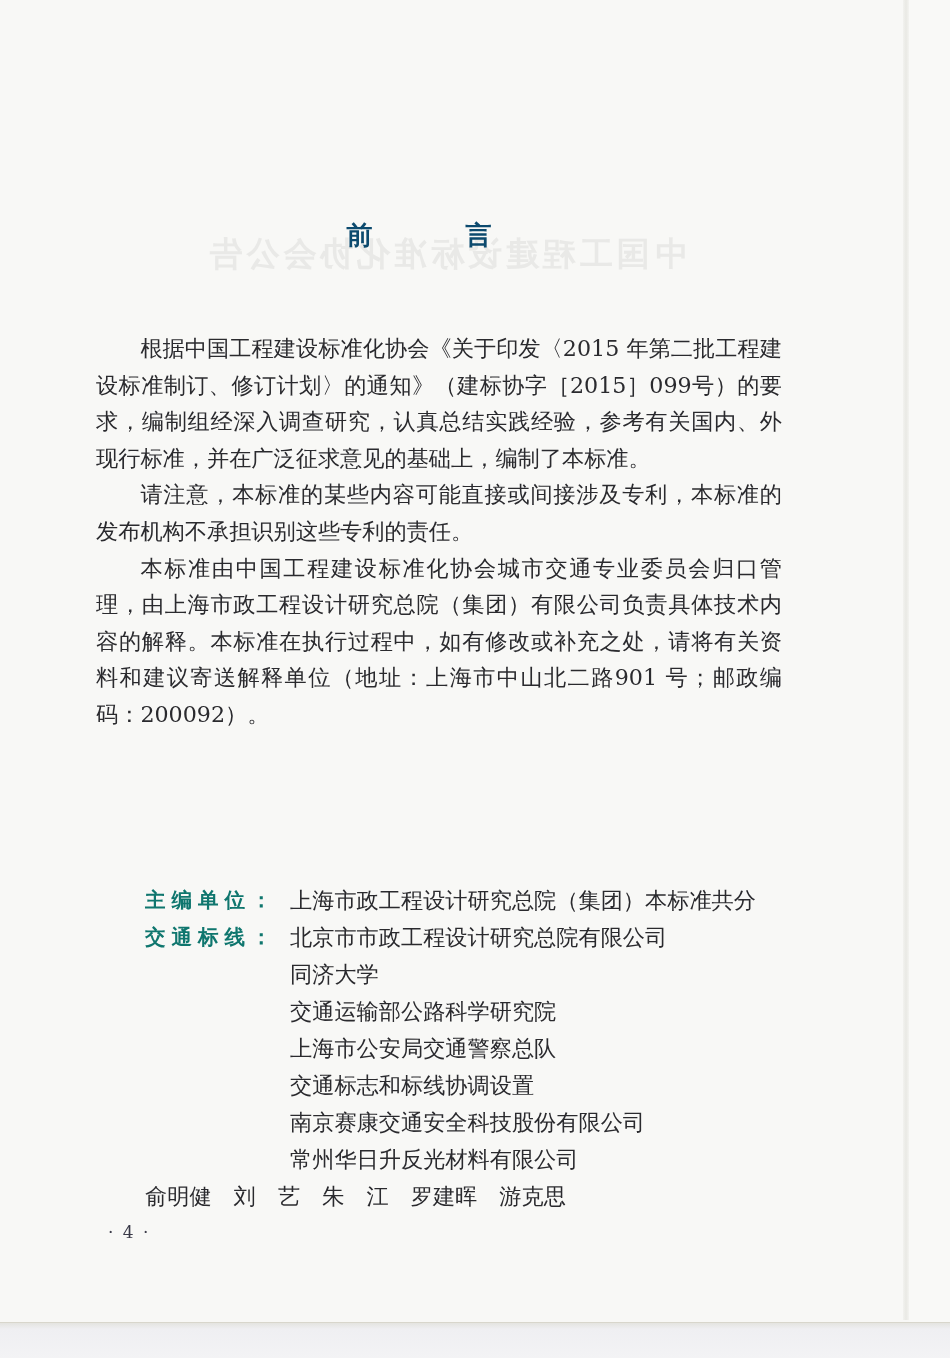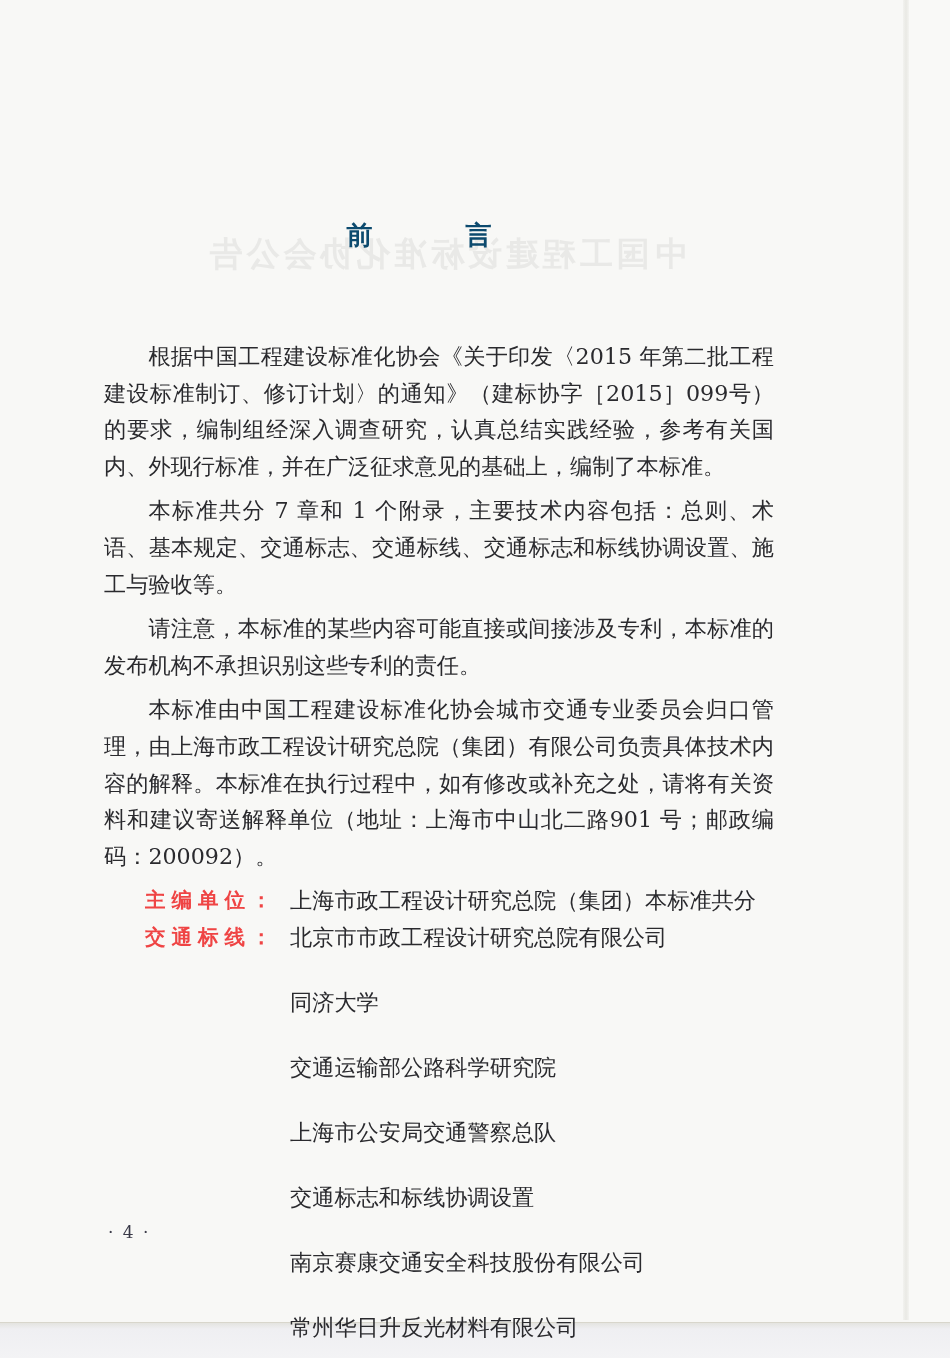--- a/index.html
+++ b/index.html
@@ -71,45 +71,45 @@
       position: absolute;
       left: 96px;
       top: 330px;
       width: 686px;
       font-size: 22.2px;
       line-height: 36.6px;
       text-align: justify;
       text-align-last: auto;
     }
     .para {
-      margin: 8px;
+      margin: 0;
       text-indent: 2em;
     }
     .credits {
       position: absolute;
       left: 145px;
       top: 882px;
       width: 650px;
       font-size: 22.2px;
       line-height: 37px;
     }
     .credit-row {
       display: flex;
       white-space: nowrap;
     }
     .credit-label {
       width: 145px;
       flex: 0 0 145px;
       font-family: "DejaVu Sans", sans-serif;
       font-weight: bold;
       font-size: 20.5px;
-      color: #ef4444;
+      color: #0f766e;
     }
     .credit-label.spaced { letter-spacing: 6px; }
-    .credit-values { display: flex; flex-direction: column; gap: 28px; }
+    .credit-values { display: flex; flex-direction: column; }
     .drafters { display: flex; gap: 22px; }
     .page-number {
       position: absolute;
       left: 108px;
       top: 1222px;
       font-size: 17px;
       color: #3a3a48;
       letter-spacing: 2px;
     }
   </style>
@@ -120,21 +120,20 @@
   <div class="page-fold"></div>
   <div class="page-right-strip"></div>
   <div class="page-bottom"></div>
 
   <div class="ghost">中国工程建设标准化协会公告</div>
 
   <div class="title">前 言</div>
 
   <div class="body">
     <p class="para">根据中国工程建设标准化协会《关于印发〈2015 年第二批工程建设标准制订、修订计划〉的通知》（建标协字［2015］099号）的要求，编制组经深入调查研究，认真总结实践经验，参考有关国内、外现行标准，并在广泛征求意见的基础上，编制了本标准。</p>
-    <p class="para">本标准共分 7 章和 1 个附录，主要技术内容包括：总则、术语、基本规定、交通标志、交通标线、交通标志和标线协调设置、施工与验收等。</p>
     <p class="para">请注意，本标准的某些内容可能直接或间接涉及专利，本标准的发布机构不承担识别这些专利的责任。</p>
     <p class="para">本标准由中国工程建设标准化协会城市交通专业委员会归口管理，由上海市政工程设计研究总院（集团）有限公司负责具体技术内容的解释。本标准在执行过程中，如有修改或补充之处，请将有关资料和建议寄送解释单位（地址：上海市中山北二路901 号；邮政编码：200092）。</p>
   </div>
 
   <div class="credits">
     <div class="credit-row">
       <span class="credit-label spaced">主编单位：</span>
       <span>上海市政工程设计研究总院（集团）本标准共分</span>
     </div>
     <div class="credit-row">
@@ -143,17 +142,24 @@
         <span>北京市市政工程设计研究总院有限公司</span>
         <span>同济大学</span>
         <span>交通运输部公路科学研究院</span>
         <span>上海市公安局交通警察总队</span>
         <span>交通标志和标线协调设置</span>
         <span>南京赛康交通安全科技股份有限公司</span>
         <span>常州华日升反光材料有限公司</span>
       </div>
     </div>
     <div class="credit-row">
+      <div class="drafters">
+        <span>俞明健</span>
+        <span>刘　艺</span>
+        <span>朱　江</span>
+        <span>罗建晖</span>
+        <span>游克思</span>
+      </div>
     </div>
   </div>
 
   <div class="page-number">· 4 ·</div>
 </div>
 
 </body></html>

